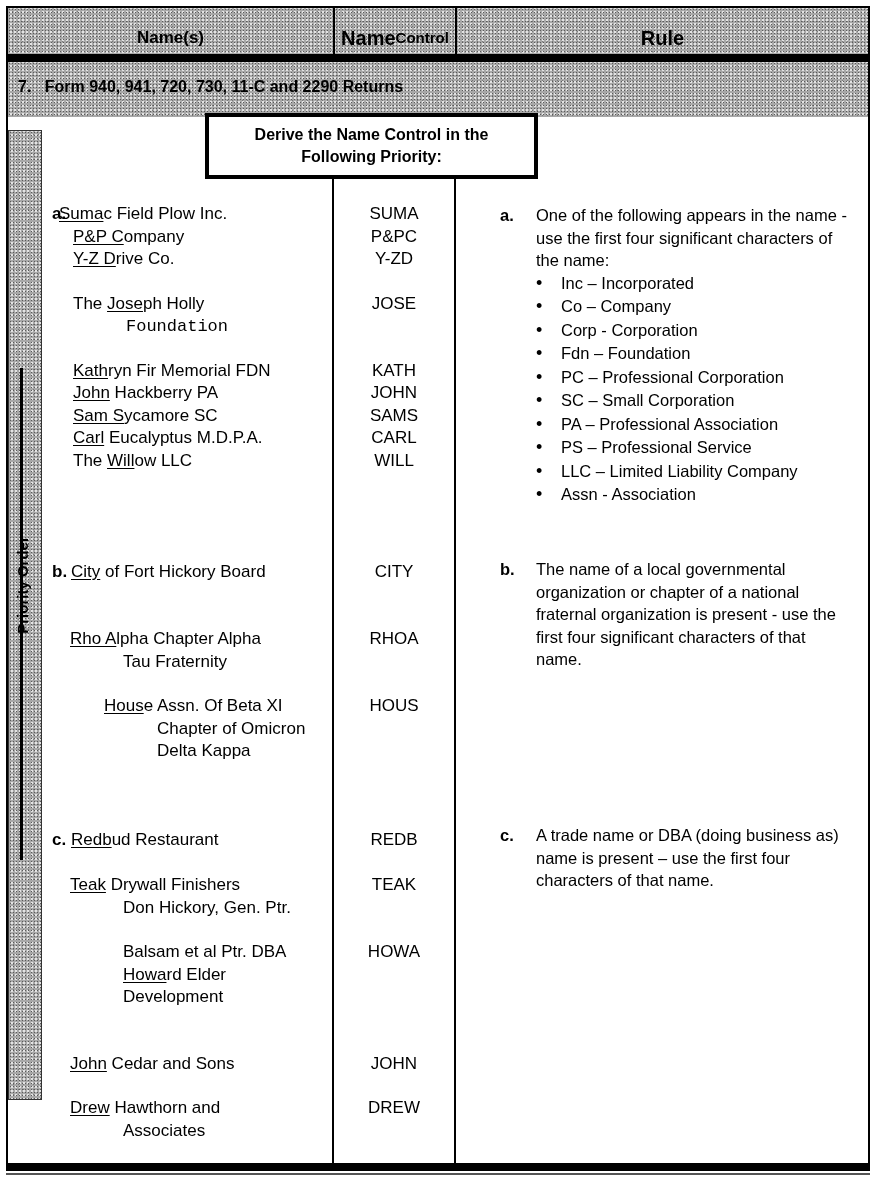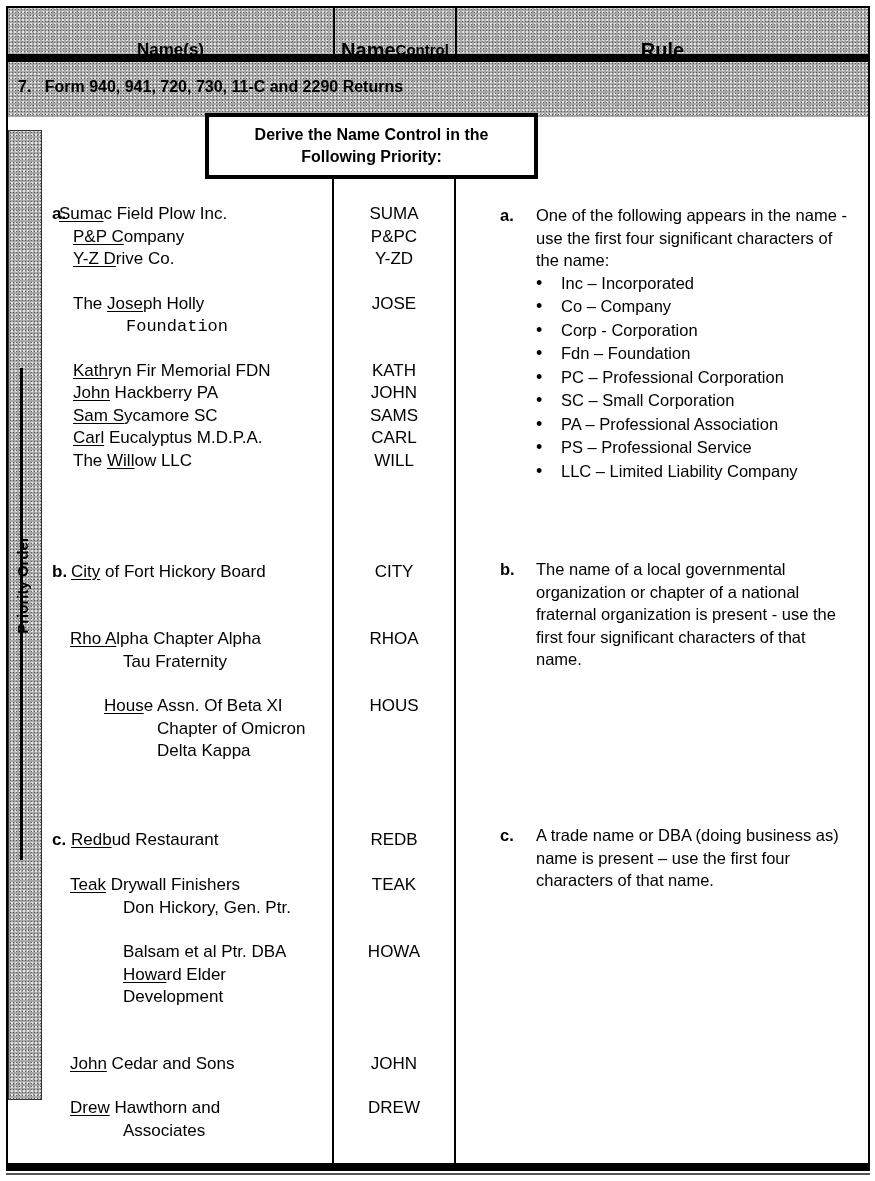--- a/index.html
+++ b/index.html
@@ -10,21 +10,21 @@
     background-color: #a8a8a8;
     background-image:
       radial-gradient(#5a5a5a 0.7px, transparent 0.9px),
       radial-gradient(#e6e6e6 0.7px, transparent 0.9px),
       radial-gradient(#7a7a7a 0.6px, transparent 0.8px);
     background-size: 3px 3px, 4px 4px, 5px 5px;
     background-position: 0 0, 1px 2px, 2px 1px;
   }
   
   #hdr { left: 6px; top: 6px; width: 864px; height: 50px; border: 2px solid #000; box-sizing: border-box; }
-  .hcell { position: absolute; top: 12px; height: 60px; display: flex; align-items: center; justify-content: center;
+  .hcell { position: absolute; top: 0; height: 60px; display: flex; align-items: center; justify-content: center;
            font-weight: bold; text-align: center; }
   .hdiv { position: absolute; top: 0; width: 2px; height: 46px; background: #000; }
   #hdr-thick { left: 6px; top: 54px; width: 864px; height: 8px; background: #000; }
   
   #section { left: 6px; top: 62px; width: 864px; height: 55px; border-left: 2px solid #000; border-right: 2px solid #000; box-sizing: border-box; }
   #section-title { left: 18px; top: 78px; font-size: 16px; font-weight: bold; }
   
   #body-box { left: 6px; top: 117px; width: 864px; height: 1048px; border-left: 2px solid #000; border-right: 2px solid #000; box-sizing: border-box; }
   #vdiv1 { left: 332px; top: 178px; width: 2px; height: 987px; background: #000; }
   #vdiv2 { left: 454px; top: 178px; width: 2px; height: 987px; background: #000; }
@@ -130,20 +130,21 @@
         <ul class="bullets">
           <li>Inc – Incorporated</li>
           <li>Co – Company</li>
           <li>Corp - Corporation</li>
           <li>Fdn – Foundation</li>
           <li>PC – Professional Corporation</li>
           <li>SC – Small Corporation</li>
           <li>PA – Professional Association</li>
           <li>PS – Professional Service</li>
           <li>LLC – Limited Liability Company</li>
+          <li>Assn - Association</li>
         </ul>
       </div>
     </div>
     <div class="abs name" style="left: 52px; top: 561px; font-weight: bold;">b.</div>
     <div class="abs name" style="left: 71px; top: 561px;">
       <div><u>City</u><span> of Fort Hickory Board</span></div>
     </div>
     <div class="abs code" style="top: 561px;">CITY</div>
     <div class="abs name" style="left: 70px; top: 628px;">
       <div><u>Rho A</u><span>lpha Chapter Alpha</span></div>

